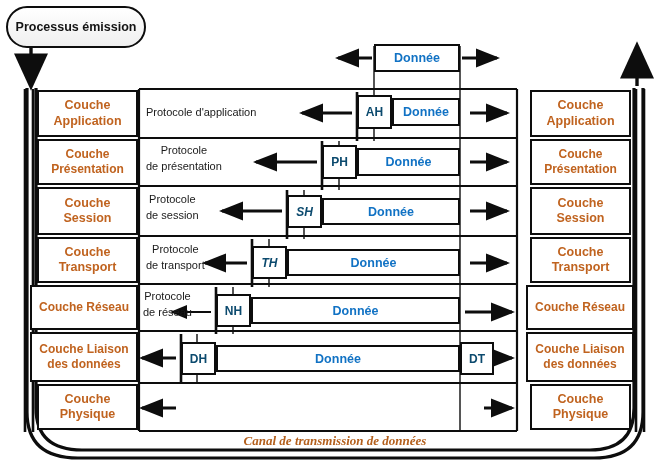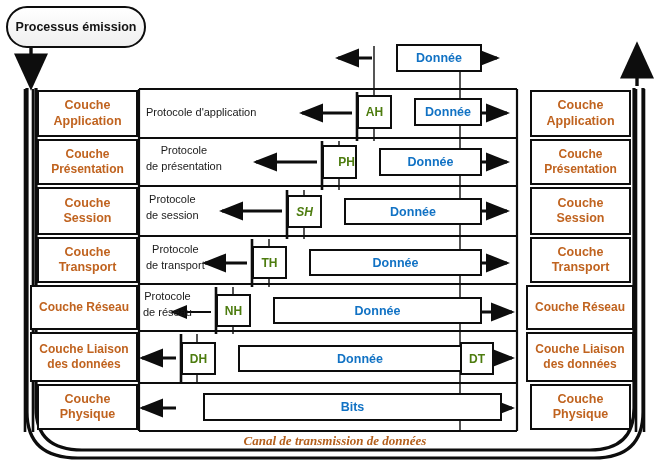--- a/index.html
+++ b/index.html
@@ -40,28 +40,28 @@
   }
 
   
   .databox{
     position:absolute;box-sizing:border-box;
     border:1.4px solid #0d0d0d;background:#ffffff;
     display:flex;align-items:center;justify-content:center;
     color:#1172c4;font-weight:bold;font-size:12.5px;
     font-family:"Liberation Sans", sans-serif;
   }
-  .databox.thick{border-width:2px;margin-left:22px;}
+  .databox.thick{border-width:2px;}
 
   
   .hdrbox{
     position:absolute;box-sizing:border-box;
     border:2.6px solid #0d0d0d;background:#ffffff;
     display:flex;align-items:center;justify-content:center;
-    color:#4d7c0f;font-weight:bold;font-size:12px;
+    color:#0c4a6e;font-weight:bold;font-size:12px;
     font-family:"Liberation Sans", sans-serif;
     z-index:6;
   }
 
   
   .canal{
     position:absolute;width:100%;text-align:center;
     color:#b4601d;font-style:italic;font-weight:bold;font-size:13px;
     font-family:"Liberation Serif", serif;
   }
@@ -240,35 +240,35 @@
   <div class="proto" style="left:143px;top:289px;">Protocole
 de réseau</div>
 
   <div class="hdrbox" style="left:357px;top:95px;width:35px;height:34px;">
     <span>AH</span>
     </div>
   <div class="databox thick" style="left:392px;top:98px;width:68px;height:28px;">
     <span>Donnée</span>
     </div>
 
-  <div class="hdrbox" style="left:322px;top:145px;width:35px;height:34px;justify-content:flex-end;">
+  <div class="hdrbox" style="left:322px;top:145px;width:35px;height:34px;">
     <span>PH</span>
     </div>
   <div class="databox thick" style="left:357px;top:148px;width:103px;height:28px;">
     <span>Donnée</span>
     </div>
 
   <div class="hdrbox" style="left:287px;top:195px;width:35px;height:33px;font-style:italic;">
     <span>SH</span>
     </div>
   <div class="databox thick" style="left:322px;top:198px;width:138px;height:27px;">
     <span>Donnée</span>
     </div>
 
-  <div class="hdrbox" style="left:252px;top:246px;width:35px;height:33px;">
+  <div class="hdrbox" style="left:252px;top:246px;width:35px;height:33px;font-style:italic;">
     <span>TH</span>
     </div>
   <div class="databox thick" style="left:287px;top:249px;width:173px;height:27px;">
     <span>Donnée</span>
     </div>
 
   <div class="hdrbox" style="left:216px;top:294px;width:35px;height:33px;">
     <span>NH</span>
     </div>
   <div class="databox thick" style="left:251px;top:297px;width:209px;height:27px;">
@@ -278,19 +278,16 @@
   <div class="hdrbox" style="left:181px;top:342px;width:35px;height:33px;">
     <span>DH</span>
     </div>
   <div class="databox thick" style="left:216px;top:345px;width:244px;height:27px;">
     <span>Donnée</span>
     </div>
   <div class="hdrbox" style="left:460px;top:342px;width:34px;height:33px;justify-content:center;">
     <span>DT</span>
     </div>
 
-  <div class="databox thick" style="left:181px;top:393px;width:299px;height:28px;">
-    <span>Bits</span>
-    </div>
 
   <div class="canal" style="left:0;top:433px;text-align:center;">Canal de transmission de données</div>
 
 </div>
 
 </body></html>

